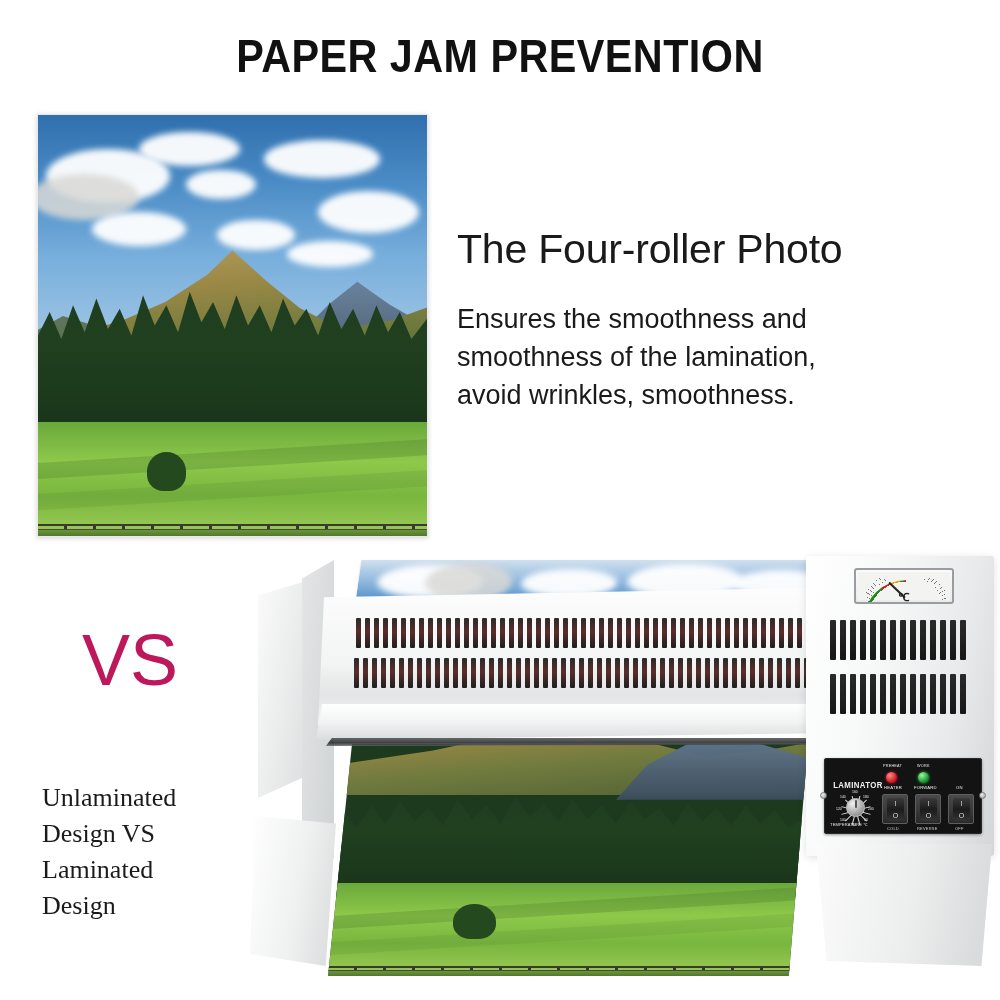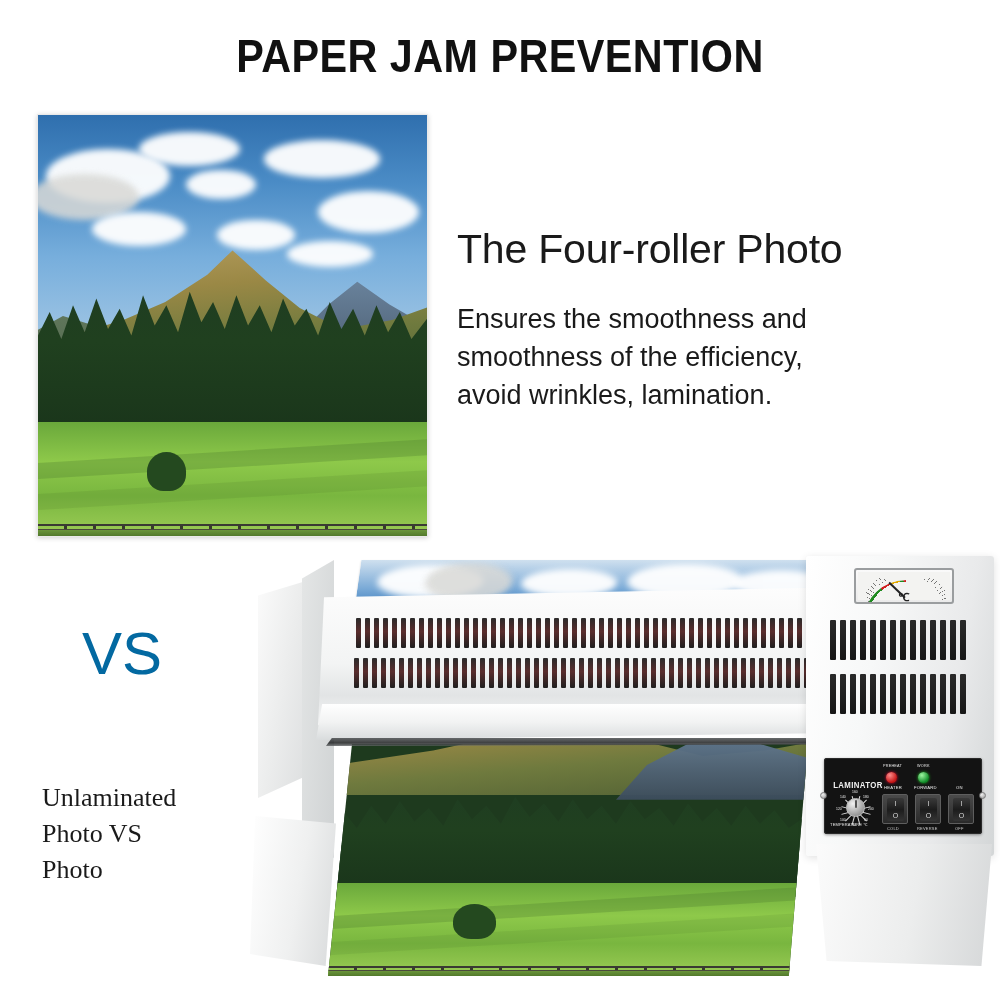--- a/index.html
+++ b/index.html
@@ -113,22 +113,22 @@
   }
   #subtext {
     position: absolute; left: 457px; top: 300px; width: 470px;
     font-size: 27px; line-height: 38px; color: #1a1a1a;
   }
   #subtext .ln { display: block; white-space: nowrap; }
 
   
   #vs {
     position: absolute; left: 82px; top: 624px;
-    font-size: 60px; font-weight: 400; line-height: 1;
-    color: #0369a1;
+    font-size: 72px; font-weight: 400; line-height: 1;
+    color: #be185d;
   }
   #vs-caption {
     position: absolute; left: 42px; top: 780px; width: 215px;
     font-size: 26px; line-height: 36px; color: #1a1a1a;
   }
   #vs-caption .ln { display: block; white-space: nowrap; font-family: Liberation Serif, serif; }
 
   
   #laminator { position: absolute; left: 250px; top: 548px; width: 745px; height: 430px; }
 
@@ -359,29 +359,30 @@
         <div class="bush" style="left:28%; top:26%; width:10%; height:34%;"></div>
         <div class="fence-ground"></div>
         <div class="fence"></div>
       </div>
     </div>
   </div>
 
   <div id="headline">The Four-roller Photo</div>
   <div id="subtext">
     <span class="ln">Ensures the smoothness and</span>
-    <span class="ln">smoothness of the efficiency,</span>
-    <span class="ln">avoid wrinkles, lamination.</span>
+    <span class="ln">smoothness of the lamination,</span>
+    <span class="ln">avoid wrinkles, smoothness.</span>
   </div>
 
   <div id="vs">VS</div>
   <div id="vs-caption">
     <span class="ln">Unlaminated</span>
-    <span class="ln">Photo VS</span>
-    <span class="ln">Photo</span>
+    <span class="ln">Design VS</span>
+    <span class="ln">Laminated</span>
+    <span class="ln">Design</span>
   </div>
 
   <div id="laminator">
 
     <div class="lam-left-rear"></div>
     <div class="lam-left-side"></div>
 
     <div class="sheet-in">
       <div class="sky2"></div>
       <div class="cloud" style="left:4%;  top:10%; width:22%; height:70%;"></div>

